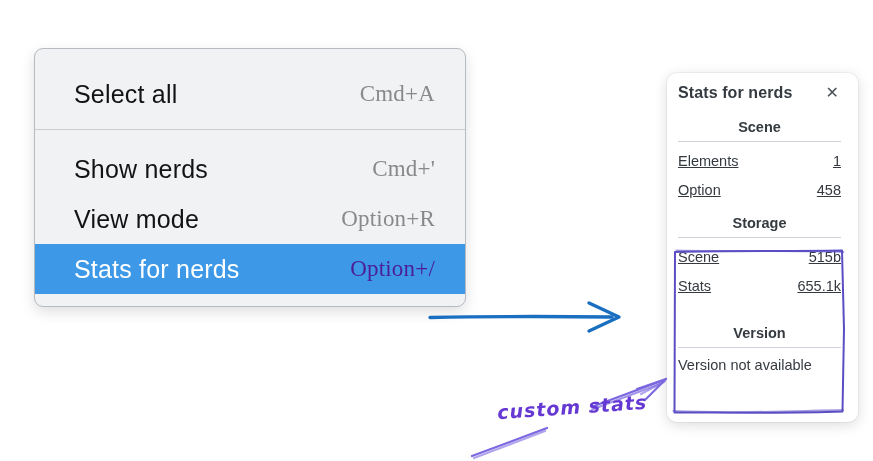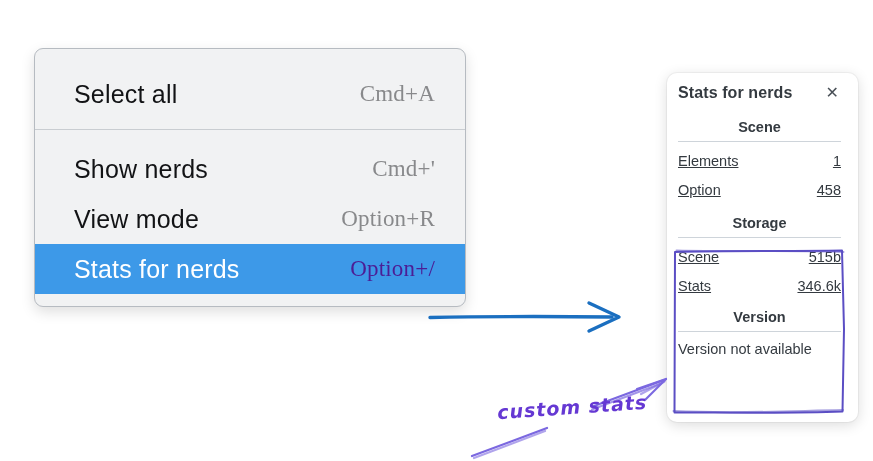--- a/index.html
+++ b/index.html
@@ -31,21 +31,21 @@
     padding:11px 17px 10px 11px; font-size:14.5px; color:#343a40;
   }
   .panel-title-row { display:flex; justify-content:space-between; align-items:center;
     margin-bottom:16px; }
   .panel-title { font-weight:bold; font-size:16px; color:#343a40; letter-spacing:.1px; }
   .close-btn { font-size:16px; line-height:1; color:#495057; cursor:pointer;
     background:none; border:none; font-family:inherit; padding:0 2px; }
   .section-heading { text-align:center; font-weight:bold; font-size:14.5px;
     height:19px; line-height:19px; margin-bottom:4px; }
   .mt-storage { margin-top:10px; }
-  .mt-version { margin-top:8px; }
+  .mt-version { margin-top:24px; }
   .divider { border:none; border-top:1px solid #ced4da; margin:0 0 4px; }
   .stat-row { display:flex; justify-content:space-between; align-items:center; height:29px;text-decoration:underline; }
   .stat-label { color:#343a40; }
   .stat-value { color:#343a40; }
   .version-note { height:26px; display:flex; align-items:center; font-size:14.5px;text-align:right; }
 
   
   svg.annot { position:absolute; pointer-events:none; overflow:visible; }
   .custom-stats-label {
     position:absolute; left:497px; top:396px; width:150px;
@@ -107,21 +107,21 @@
 
     <div>
       <div class="section-heading mt-storage">Storage</div>
       <hr class="divider">
       <div class="stat-row">
         <span class="stat-label">Scene</span>
         <span class="stat-value">515b</span>
       </div>
       <div class="stat-row">
         <span class="stat-label">Stats</span>
-        <span class="stat-value">346.6k</span>
+        <span class="stat-value">655.1k</span>
       </div>
     </div>
 
     <div>
       <div class="section-heading mt-version">Version</div>
       <hr class="divider">
       <div class="version-note">Version not available</div>
     </div>
   </div>
 

